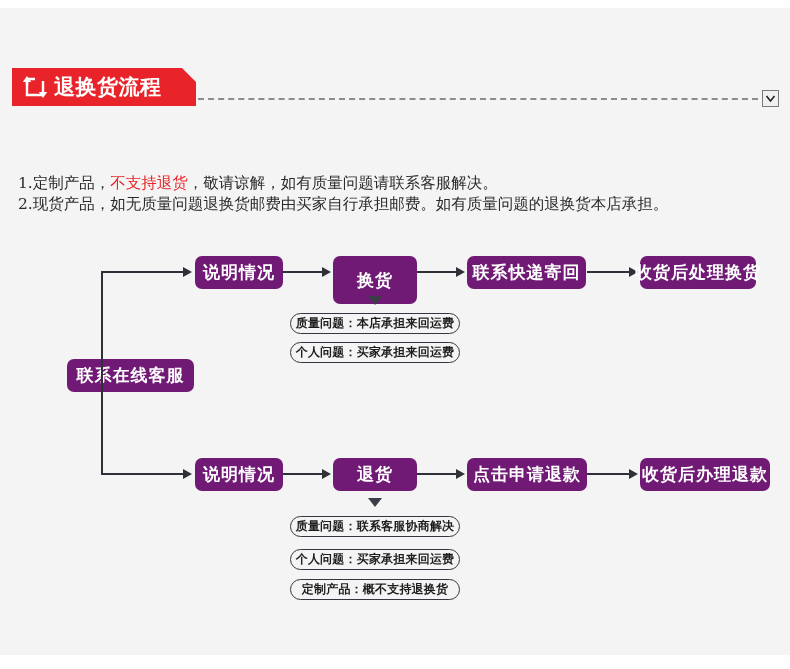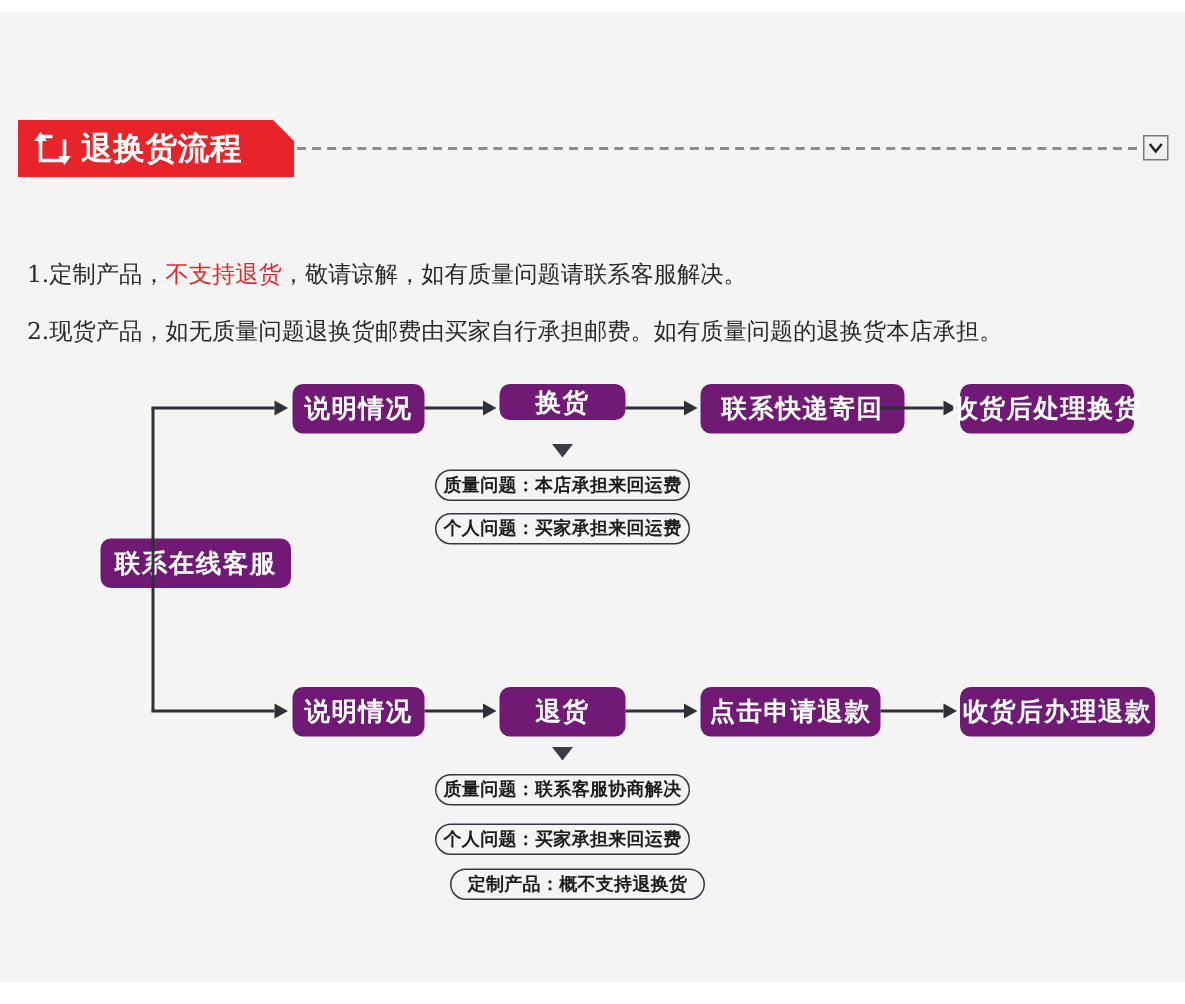--- a/index.html
+++ b/index.html
@@ -25,21 +25,21 @@
     top: 8px;
     width: 790px;
     height: 647px;
     background: #f4f4f4;
   }
 
   
   .section-header {
     position: absolute;
     left: 12px;
-    top: 80px;
+    top: 68px;
     height: 38px;
     width: 184px;
   }
   .banner {
     position: absolute;
     left: 0;
     top: 0;
     width: 184px;
     height: 38px;
     background: #e8242a;
@@ -99,21 +99,21 @@
   .policy-line {
     position: absolute;
     left: 18px;
     color: #2a2a2a;
     font-size: 15.5px;
     font-family: "DejaVu Serif", "Liberation Serif", serif;
     white-space: nowrap;
     margin-top: 28px;
   }
   .policy-1 { top: 145px; }
-  .policy-2 { top: 183px; }
+  .policy-2 { top: 166px; }
   .policy-red { color: #e8242a; }
 
   
   .node {
     position: absolute;
     background: #701a75;
     color: #ffffff;
     border-radius: 7px;
     font-size: 17px;
     font-weight: bold;
@@ -203,25 +203,25 @@
     <div class="conn v-line" style="left:101px; top:272px; height:202px;"></div>
     <div class="conn h-line" style="left:101px; top:271px; width:82px;"></div>
     <div class="arrow-r" style="left:183px; top:267px;"></div>
     <div class="conn h-line" style="left:101px; top:473px; width:82px;"></div>
     <div class="arrow-r" style="left:183px; top:469px;"></div>
 
     <div class="node" style="left:195px; top:256px; width:88px; height:33px;">说明情况</div>
     <div class="conn h-line" style="left:283px; top:271px; width:39px;"></div>
     <div class="arrow-r" style="left:322px; top:267px;"></div>
 
-    <div class="node" style="left:333px; top:256px; width:84px; height:24px;">换货</div>
+    <div class="node" style="left:333px; top:256px; width:84px; height:48px;">换货</div>
     <div class="conn h-line" style="left:417px; top:271px; width:39px;"></div>
     <div class="arrow-r" style="left:456px; top:267px;"></div>
 
-    <div class="node" style="left:467px; top:256px; width:136px; height:33px;">联系快递寄回</div>
+    <div class="node" style="left:467px; top:256px; width:119px; height:33px;">联系快递寄回</div>
     <div class="conn h-line" style="left:587px; top:271px; width:42px;"></div>
     <div class="arrow-r" style="left:629px; top:267px;"></div>
 
     <div class="node" style="left:640px; top:256px; width:116px; height:33px;">收货后处理换货</div>
 
     <div class="tri-down" style="left:368px; top:296px;"></div>
     <div class="pill" style="left:290px; top:313px; width:170px; height:21px;text-align:right;">质量问题：本店承担来回运费</div>
     <div class="pill" style="left:290px; top:342px; width:170px; height:21px;">个人问题：买家承担来回运费</div>
 
     <div class="node" style="left:195px; top:458px; width:88px; height:33px;">说明情况</div>
@@ -234,15 +234,15 @@
 
     <div class="node" style="left:467px; top:458px; width:120px; height:33px;">点击申请退款</div>
     <div class="conn h-line" style="left:587px; top:473px; width:42px;"></div>
     <div class="arrow-r" style="left:629px; top:469px;"></div>
 
     <div class="node" style="left:640px; top:458px; width:130px; height:33px;">收货后办理退款</div>
 
     <div class="tri-down" style="left:368px; top:498px;"></div>
     <div class="pill" style="left:290px; top:516px; width:170px; height:21px;">质量问题：联系客服协商解决</div>
     <div class="pill" style="left:290px; top:549px; width:170px; height:21px;">个人问题：买家承担来回运费</div>
-    <div class="pill" style="left:300px; top:579px; width:170px; height:21px;">定制产品：概不支持退换货</div>
+    <div class="pill" style="left:290px; top:579px; width:170px; height:21px;">定制产品：概不支持退换货</div>
   </div>
 </div>
 
 </body></html>

